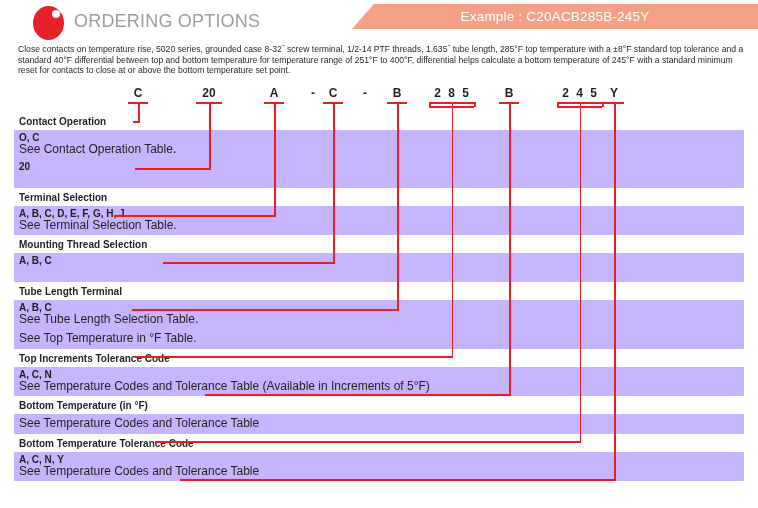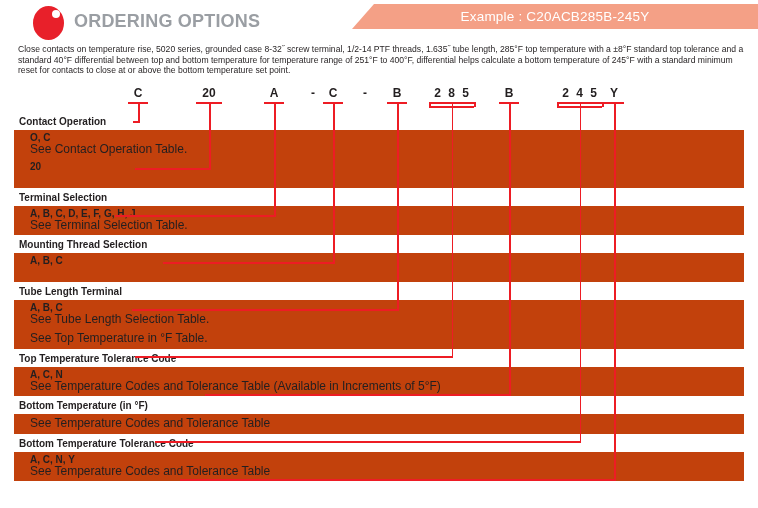--- a/index.html
+++ b/index.html
@@ -34,21 +34,21 @@
     width: 8px;
     height: 8px;
     background: #ffffff;
     border-radius: 50%;
   }
   .title {
     position: absolute;
     left: 74px;
     top: 11px;
     font-size: 18px;
-    font-weight: bold;
+    font-weight: normal;
     color: #9a9ea3;
     letter-spacing: 0.2px;
     font-stretch: condensed;
   }
   .banner {
     position: absolute;
     left: 352px;
     top: 4px;
     width: 406px;
     height: 25px;
@@ -122,22 +122,22 @@
     align-items: center;
     padding-left: 5px;
     font-size: 10px;
     font-weight: bold;
     color: #231f20;
     font-stretch: condensed;
     position: relative;
   }
   .row-value {
     height: 29px;
-    background: #c2410c;
-    padding: 2px 0 0 16px;
+    background: #c4b5fd;
+    padding: 2px 0 0 5px;
     position: relative;
   }
   .row-value.short { height: 20px; padding-top: 4px; }
   .val-code {
     font-size: 10px;
     font-weight: bold;
     color: #231f20;
     font-stretch: condensed;
     line-height: 12px;
   }
@@ -241,21 +241,21 @@
       <span>Tube Length Terminal</span>
     </div>
     <div class="row-value">
       <div class="val-code">A, B, C</div>
       <div class="val-note">See Tube Length Selection Table.</div>
     </div>
     <div class="row-value short">
       <div class="val-note">See Top Temperature in °F Table.</div>
     </div>
     <div class="row-label">
-      <span>Top Temperature Tolerance Code</span>
+      <span>Top Increments Tolerance Code</span>
     </div>
     <div class="row-value">
       <div class="val-code">A, C, N</div>
       <div class="val-note">See Temperature Codes and Tolerance Table (Available in Increments of 5°F)</div>
     </div>
     <div class="row-label">
       <span>Bottom Temperature (in °F)</span>
     </div>
     <div class="row-value short">
       <div class="val-note">See Temperature Codes and Tolerance Table</div>

